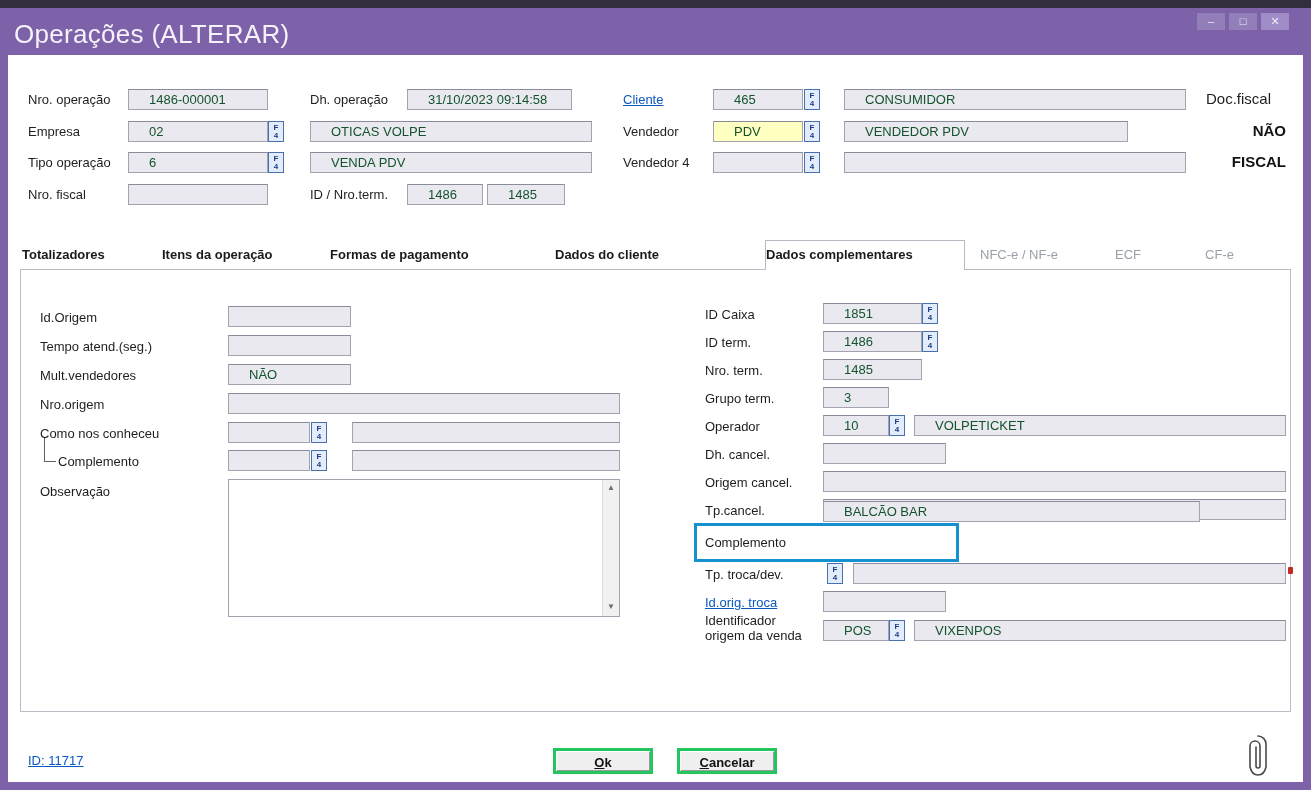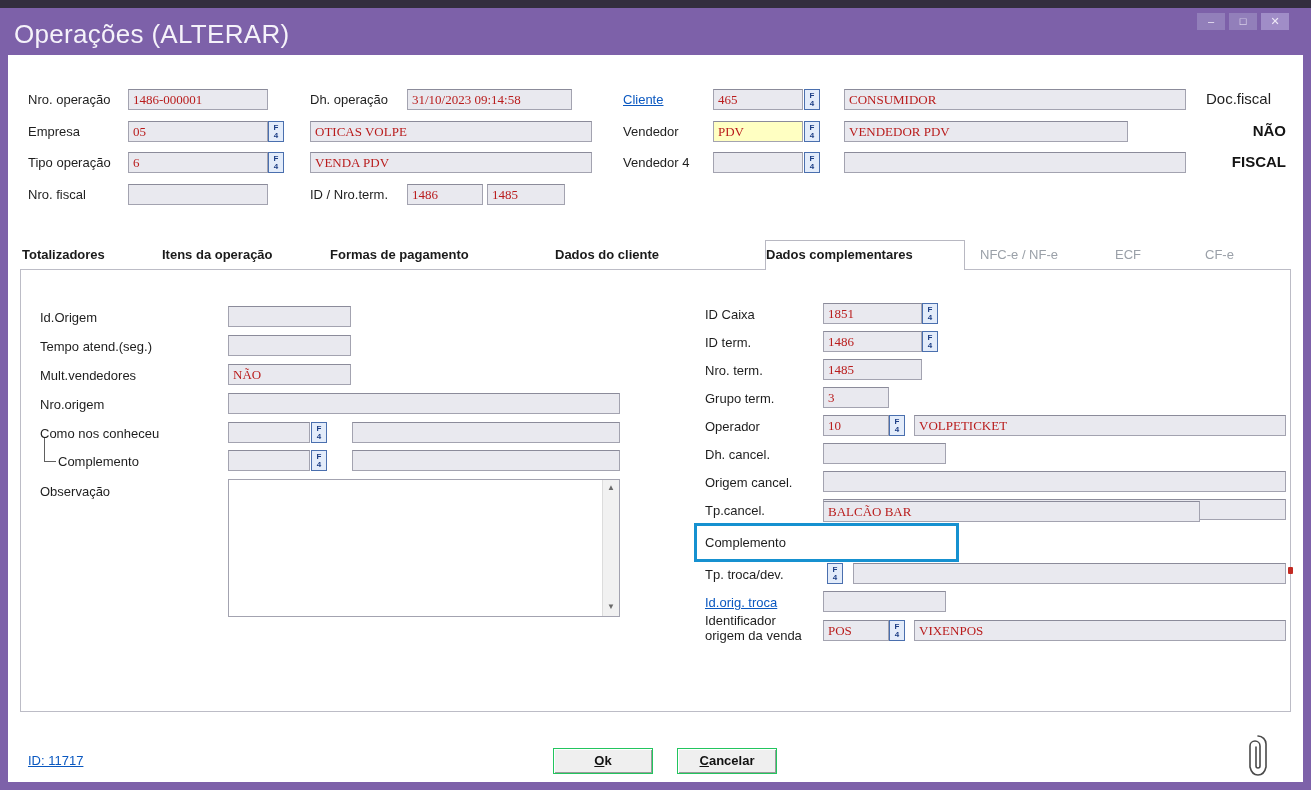--- a/index.html
+++ b/index.html
@@ -5,39 +5,39 @@
   *{margin:0;padding:0;box-sizing:border-box}
   html,body{width:1311px;height:790px}
   body{position:relative;background:#7d61a9;font-family:"Liberation Sans",sans-serif;overflow:hidden}
   .topstrip{position:absolute;left:0;top:0;width:1311px;height:8px;background:#332e3e}
   .titlebar{position:absolute;left:0;top:8px;width:1311px;height:47px;background:#7d61a9}
   .title{position:absolute;left:14px;top:11px;font-size:26px;color:#f5f2fa;letter-spacing:.3px;white-space:nowrap}
   .winbtn{position:absolute;top:13px;width:28px;height:17px;background:#927fba;color:#efeaf7;font-size:11px;text-align:center;line-height:16px;cursor:pointer}
   .winbtn.close{background:#a08dc7}
   .content-bg{position:absolute;left:8px;top:55px;width:1295px;height:727px;background:#ffffff}
   .lbl{position:absolute;font-size:13px;color:#1e1e1e;white-space:nowrap}
-  .fld{position:absolute;height:21px;background:#e9e9ef;border:1px solid #a3a3b0;border-top-color:#8b8b9a;font-family:Liberation Serif, serif;font-size:13px;line-height:19px;color:#b91c1c;padding:0 4px;white-space:nowrap;overflow:hidden}
+  .fld{position:absolute;height:21px;background:#e9e9ef;border:1px solid #a3a3b0;border-top-color:#8b8b9a;font-family:Liberation Sans, sans-serif;font-size:13px;line-height:19px;color:#14532d;padding:0 20px;white-space:nowrap;overflow:hidden}
   .r{}
   .yellow{background:#ffffc2}
   .f4{position:absolute;width:16px;height:21px;background:#e3ecfa;border:1px solid #4a6fae;color:#1c3e85;font-size:8px;line-height:8px;font-weight:bold;text-align:center;white-space:pre-line;padding-top:2px;cursor:pointer}
   .link{position:absolute;font-size:13px;color:#0a58c0;text-decoration:underline;cursor:pointer;white-space:nowrap}
   .docfiscal{position:absolute;font-size:15px;color:#1e1e1e;white-space:nowrap}
   .bold15{position:absolute;font-size:15px;font-weight:bold;color:#141414;width:136px;text-align:right;white-space:nowrap}
   .panel{position:absolute;left:20px;top:269px;width:1271px;height:443px;border:1px solid #bcbcc6;background:#ffffff}
   .tab{position:absolute;top:242px;height:27px;font-size:13px;font-weight:bold;color:#1a1a1a;text-align:left;line-height:26px;cursor:pointer;white-space:nowrap}
   .tab.disabled{color:#9aa0a8;font-weight:normal;cursor:default}
   .tab.active{top:240px;height:30px;background:#ffffff;border:1px solid #b8b8c2;border-bottom:none;line-height:28px}
   .treeline{position:absolute;left:44px;top:438px;width:12px;height:24px;border-left:1px solid #606060;border-bottom:1px solid #606060}
   .ta{position:absolute;left:228px;top:479px;width:392px;height:138px;background:#ffffff;border:1px solid #a3a3b0}
   .sbtrack{position:absolute;right:0;top:0;width:17px;height:100%;background:#f1f1f1;border-left:1px solid #dcdcdc}
   .sbbtn{position:absolute;right:0;width:16px;height:17px;background:#f1f1f1;color:#6a6a6a;font-size:8px;text-align:center;line-height:16px;cursor:pointer}
   .wraplbl{position:absolute;font-size:13px;color:#1e1e1e;line-height:15px;width:112px}
   .hl{position:absolute;left:694px;top:523px;width:265px;height:39px;border:3px solid #1691d0;pointer-events:none}
   .redmark{position:absolute;left:1288px;top:567px;width:5px;height:7px;background:#c22a22;border-radius:1px}
-  .btn{position:absolute;width:100px;height:26px;background:#efefef;border:1px solid #22c55e;box-shadow:inset 1px 1px 0 #ffffff, inset -1px -1px 0 #9a9a9a;font-size:13px;font-weight:bold;color:#111;text-align:center;line-height:24px;cursor:pointer}
+  .btn{position:absolute;width:100px;height:26px;background:#efefef;border:3px solid #22c55e;box-shadow:inset 1px 1px 0 #ffffff, inset -1px -1px 0 #9a9a9a;font-size:13px;font-weight:bold;color:#111;text-align:center;line-height:24px;cursor:pointer}
   .btn .key{text-decoration:underline}
   .clip{position:absolute;left:1244px;top:732px;width:28px;height:48px;cursor:pointer}
 </style>
 </head>
 <body>
 
 <div class="topstrip"></div>
 <div class="titlebar">
   <span class="title">Operações (ALTERAR)</span>
 </div>
@@ -51,21 +51,21 @@
 <span class="lbl" style="left:310px;top:92px">Dh. operação</span>
 <div class="fld" style="left:407px;top:89px;width:165px">31/10/2023 09:14:58</div>
 <span class="link" style="left:623px;top:92px">Cliente</span>
 <div class="fld r" style="left:713px;top:89px;width:90px">465</div>
 <div class="f4" style="left:804px;top:89px">F
 4</div>
 <div class="fld" style="left:844px;top:89px;width:342px">CONSUMIDOR</div>
 <span class="docfiscal" style="left:1206px;top:90px">Doc.fiscal</span>
 
 <span class="lbl" style="left:28px;top:124px">Empresa</span>
-<div class="fld" style="left:128px;top:121px;width:140px">05</div>
+<div class="fld" style="left:128px;top:121px;width:140px">02</div>
 <div class="f4" style="left:268px;top:121px">F
 4</div>
 <div class="fld" style="left:310px;top:121px;width:282px">OTICAS VOLPE</div>
 <span class="lbl" style="left:623px;top:124px">Vendedor</span>
 <div class="fld yellow" style="left:713px;top:121px;width:90px">PDV</div>
 <div class="f4" style="left:804px;top:121px">F
 4</div>
 <div class="fld" style="left:844px;top:121px;width:284px">VENDEDOR PDV</div>
 <span class="bold15" style="left:1150px;top:122px">NÃO</span>
 

